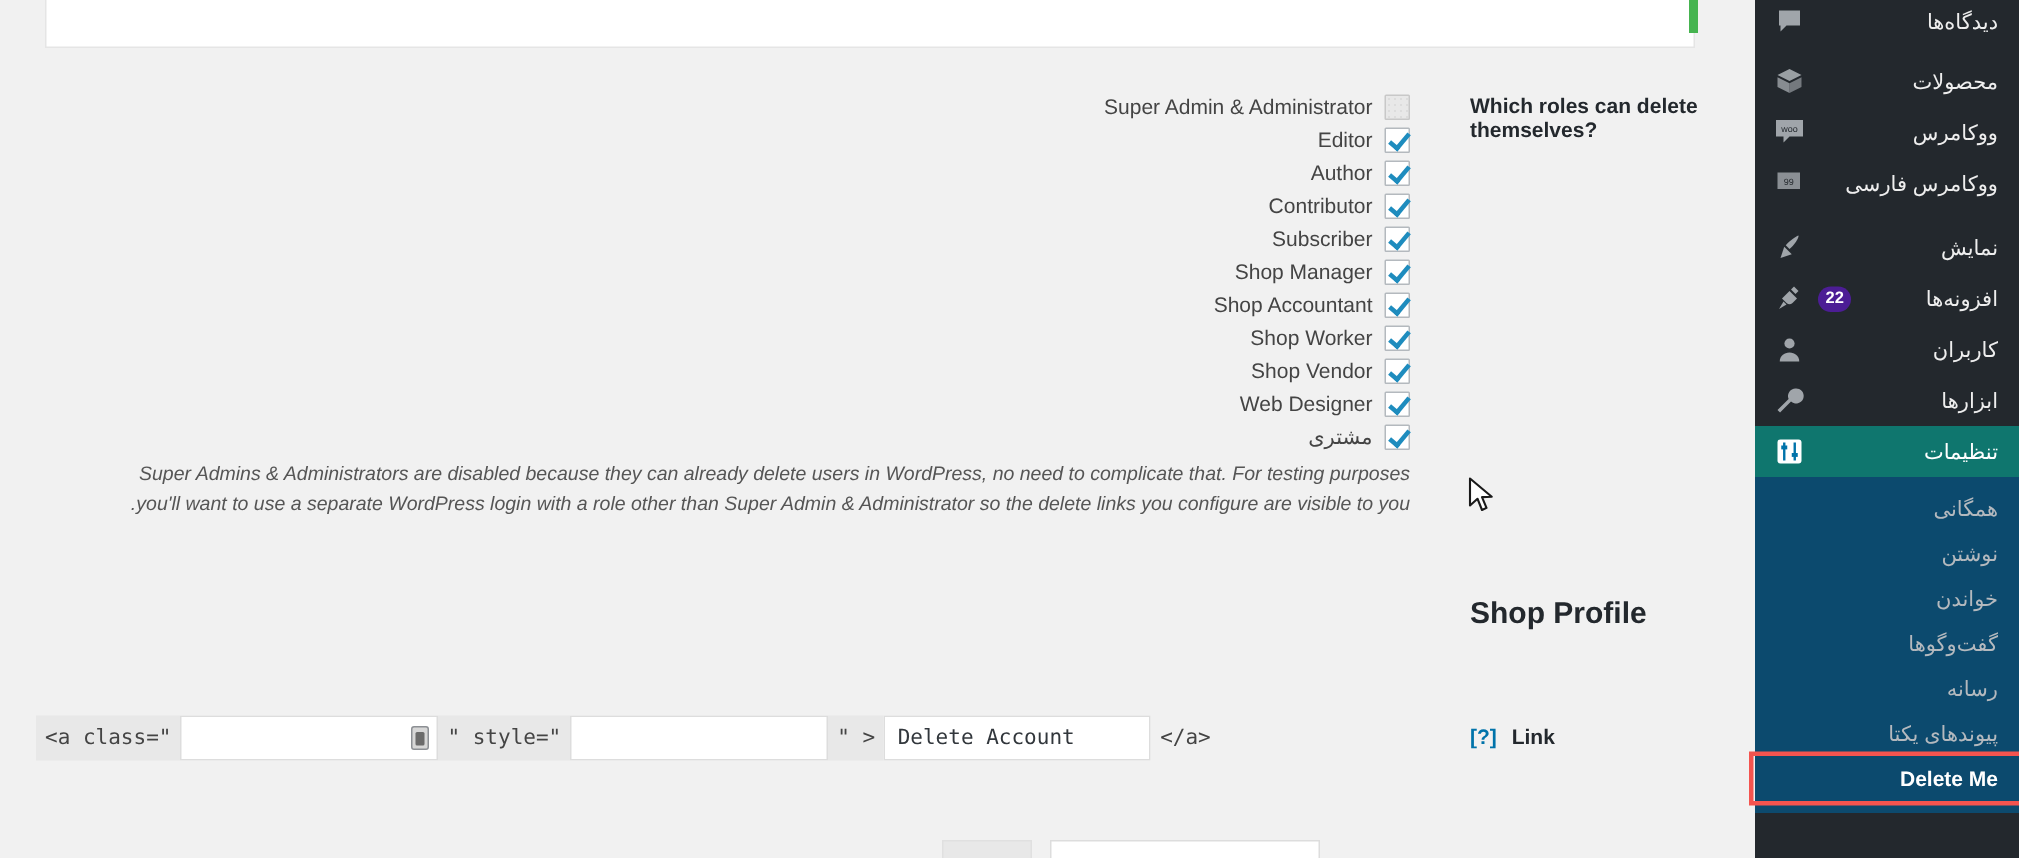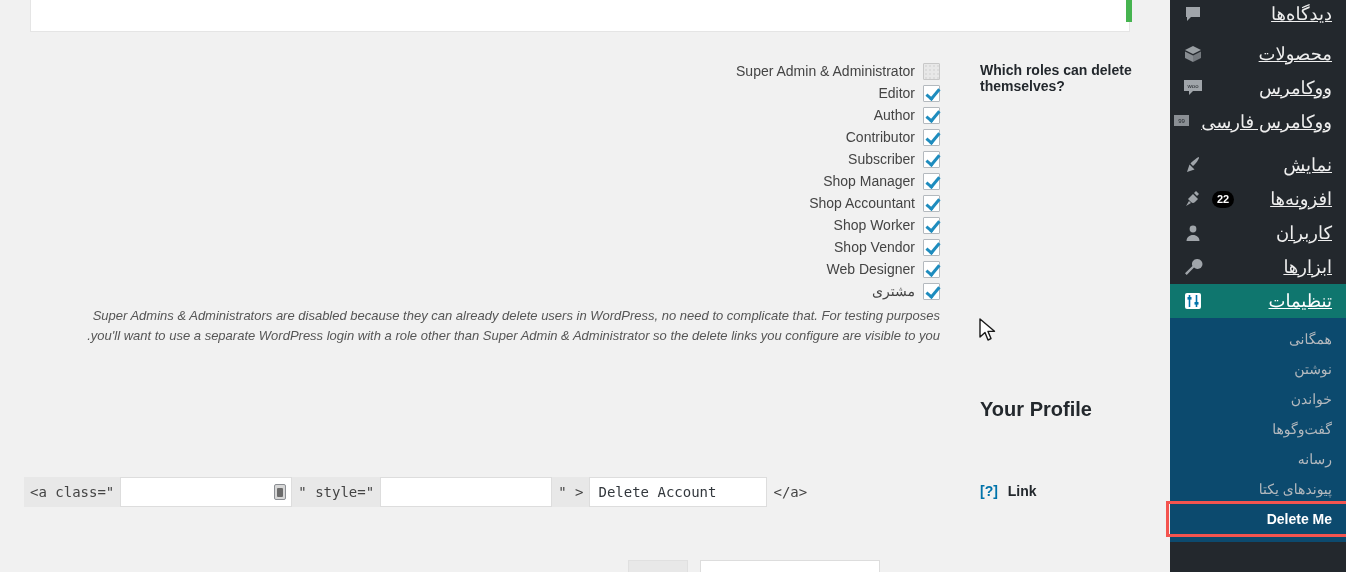--- a/index.html
+++ b/index.html
@@ -42,25 +42,24 @@
     justify-content: flex-start;
     padding: 0 14px 0 12px;
     height: 34px;
     color: #eee;
     box-sizing: border-box;
   }
   .menu-top .mlabel {
     flex: 1;
     text-align: right;
     padding-left: 8px;
-    font-size: 18px;
+    font-size: 14px;
     line-height: 1;
     white-space: nowrap;
     color: #eee;
-    text-decoration: underline;
   }
   .menu-top .micon {
     width: 22px;
     height: 22px;
     display: flex;
     align-items: center;
     justify-content: center;
     flex: none;
     color: #a0a5aa;
   }
@@ -78,21 +77,21 @@
     margin-top: -8px;
     border-top: 8px solid transparent;
     border-bottom: 8px solid transparent;
     border-left: 8px solid #f1f1f1;
   }
   .menu-sep {
     height: 9px;
   }
   .badge-count {
     display: inline-block;
-    background: #000000;
+    background: #4c1d95;
     color: #fff;
     font-size: 11px;
     font-weight: bold;
     line-height: 17px;
     min-width: 17px;
     height: 17px;
     text-align: center;
     border-radius: 9px;
     padding: 0 5px;
     box-sizing: border-box;
@@ -407,21 +406,21 @@
                 <span class="role-label">مشتری</span>
                 <span class="cbox checked"></span>
               </div>
             </div>
           <div class="desc">Super Admins &amp; Administrators are disabled because they can already delete users in WordPress, no need to complicate that. For testing purposes you'll want to use a separate WordPress login with a role other than Super Admin &amp; Administrator so the delete links you configure are visible to you.</div>
         </div>
       </div>
 
       <div class="row" style="margin-top:22px;">
         <div class="th">
-          <span class="big">Your Profile</span>
+          <span class="big">Shop Profile</span>
         </div>
         <div class="td"></div>
       </div>
 
       <div class="row" style="margin-top:22px;">
         <div class="th">
           <span class="label-inline"><a class="qlink" href="#">[?]</a></span>
           <span class="label-inline" style="margin-left:6px;">Link</span>
         </div>
         <div class="td" style="padding-top:14px;">

